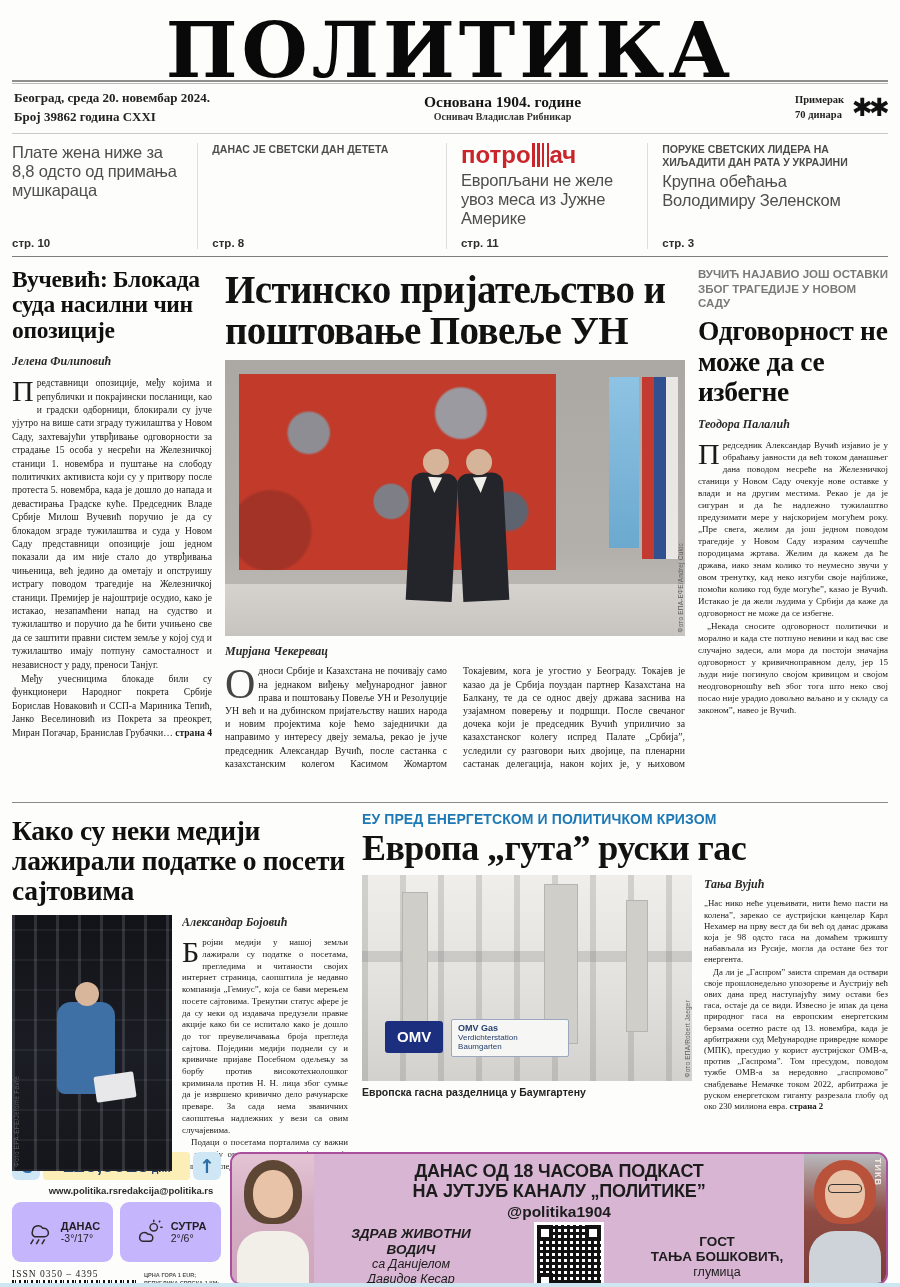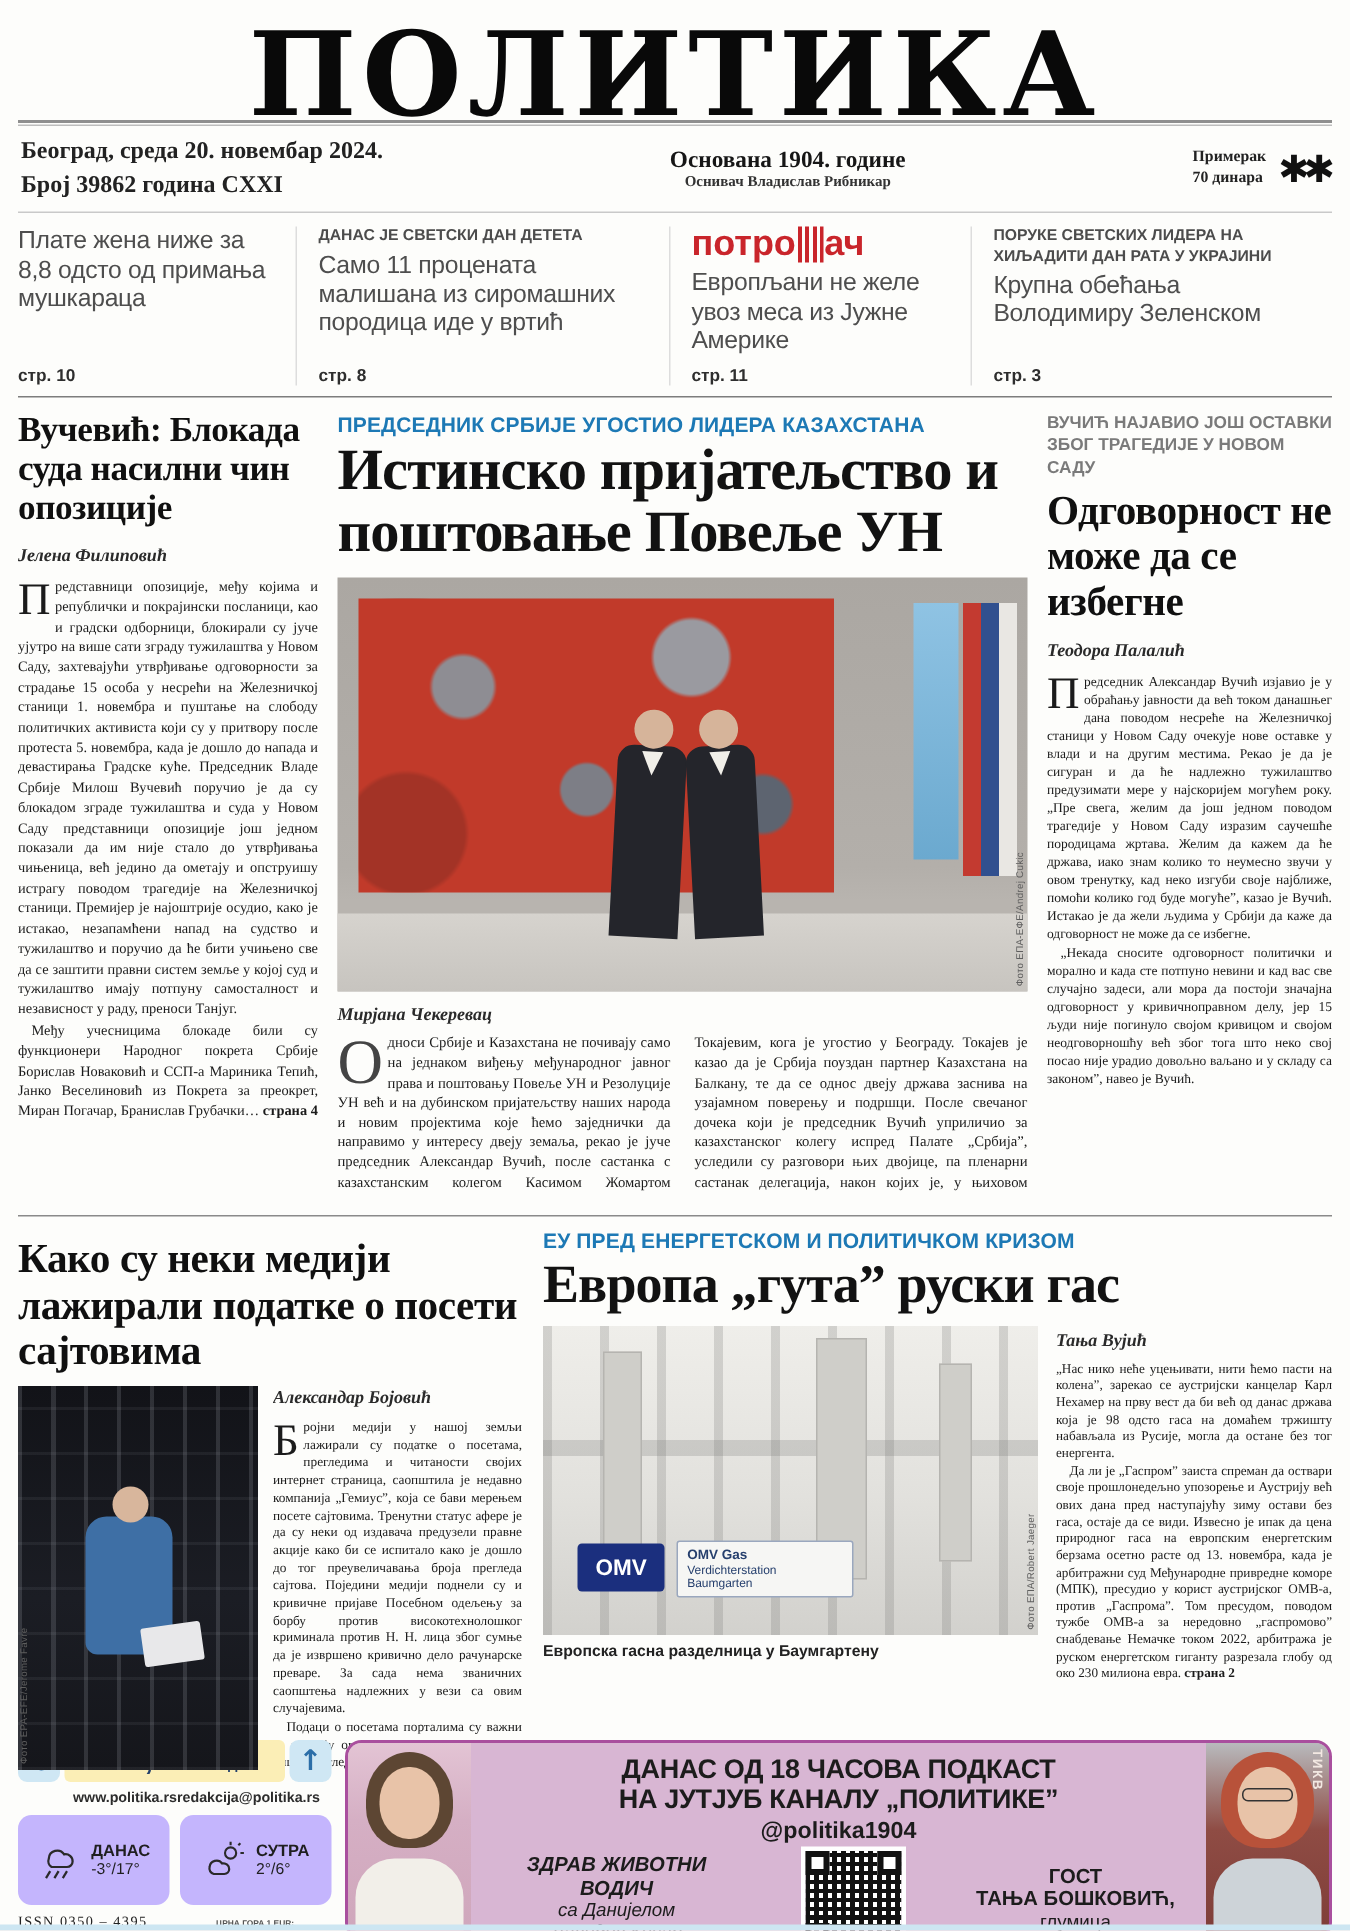--- a/index.html
+++ b/index.html
@@ -15,21 +15,21 @@
   .masthead { text-align:center; padding-top:6px; height:80px; }
   .masthead h1 {
     font-family:"DejaVu Serif", serif; font-weight:700; font-size:76px; line-height:88px;
     letter-spacing:4px; color:#090909; transform:scaleY(1.02);
   }
   .rule-double { margin:0 12px; height:4px; border-top:2px solid #8f8f8f; border-bottom:1px solid #bdbdbd; }
 
   
   .dateline { margin:0 12px; display:flex; justify-content:space-between; align-items:center;
     padding:5px 2px 6px; border-bottom:1px solid #c9c9c9; }
-  .dl-left { font-size:16px; font-weight:700; line-height:1.45; color:#222; }
+  .dl-left { font-size:13px; font-weight:700; line-height:1.45; color:#222; }
   .dl-center { text-align:center; }
   .dl-center .l1 { font-size:15.5px; font-weight:700; color:#161616; }
   .dl-center .l2 { font-size:10px; font-weight:700; color:#333; }
   .dl-right { display:flex; align-items:center; gap:8px; }
   .dl-right .txt { font-size:10.5px; font-weight:700; text-align:left; line-height:1.4; color:#222; }
   .dl-right .stars { font-family:"DejaVu Sans", sans-serif; font-size:25px; letter-spacing:-4px; color:#111; }
 
   
   .teasers { margin:0 12px; display:flex; padding:9px 0 7px; border-bottom:1px solid #7d7d7d; }
   .teaser { padding-right:14px; display:flex; flex-direction:column; }
@@ -238,21 +238,20 @@
     </div>
   </div>
 
   <div class="teasers">
     <div class="teaser t1">
       <div class="title">Плате жена ниже за 8,8 одсто од примања мушкараца</div>
       <div class="pref">стр. 10</div>
     </div>
     <div class="teaser t2">
       <div class="kicker">ДАНАС ЈЕ СВЕТСКИ ДАН ДЕТЕТА</div>
-      <div class="title">Само 11 процената малишана из сиромашних породица иде у вртић</div>
       <div class="pref">стр. 8</div>
     </div>
     <div class="teaser t3">
       <div class="potro"><span>потро</span><span class="mid">ш</span><span>ач</span></div>
       <div class="title">Европљани не желе увоз меса из Јужне Америке</div>
       <div class="pref">стр. 11</div>
     </div>
     <div class="teaser t4">
       <div class="kicker">ПОРУКЕ СВЕТСКИХ ЛИДЕРА НА ХИЉАДИТИ ДАН РАТА У УКРАЈИНИ</div>
       <div class="title">Крупна обећања Володимиру Зеленском</div>
@@ -265,21 +264,20 @@
     <article class="col-left">
       <h2 class="head-md">Вучевић: Блокада суда насилни чин опозиције</h2>
       <div class="byline">Јелена Филиповић</div>
       <div class="body-txt">
         <p><span class="dropcap">П</span><span>редставници опозиције, међу којима и републички и покрајински посланици, као и градски одборници, блокирали су јуче ујутро на више сати зграду тужилаштва у Новом Саду, захтевајући утврђивање одговорности за страдање 15 особа у несрећи на Железничкој станици 1. новембра и пуштање на слободу политичких активиста који су у притвору после протеста 5. новембра, када је дошло до напада и девастирања Градске куће. Председник Владе Србије Милош Вучевић поручио је да су блокадом зграде тужилаштва и суда у Новом Саду представници опозиције још једном показали да им није стало до утврђивања чињеница, већ једино да ометају и опструишу истрагу поводом трагедије на Железничкој станици. Премијер је најоштрије осудио, како је истакао, незапамћени напад на судство и тужилаштво и поручио да ће бити учињено све да се заштити правни систем земље у којој суд и тужилаштво имају потпуну самосталност и независност у раду, преноси Танјуг.</span></p>
         <p><span>Међу учесницима блокаде били су функционери Народног покрета Србије Борислав Новаковић и ССП-а Мариника Тепић, Јанко Веселиновић из Покрета за преокрет, Миран Погачар, Бранислав Грубачки…</span> <b class="pageref">страна 4</b></p>
       </div>
     </article>
 
     <article class="col-center">
-      <div class="kicker-blue">ПРЕДСЕДНИК СРБИЈЕ УГОСТИО ЛИДЕРА КАЗАХСТАНА</div>
       <h1 class="head-xl">Истинско пријатељство и поштовање Повеље УН</h1>
       <div class="photo-main">
         <div class="painting"></div>
         <div class="floor"></div>
         <div class="flag flag-kz"></div>
         <div class="flag flag-rs"></div>
         <div class="man man1"></div>
         <div class="man man2"></div>
         <div class="credit-v">Фото ЕПА-ЕФЕ/Andrej Cukic</div>
       </div>

